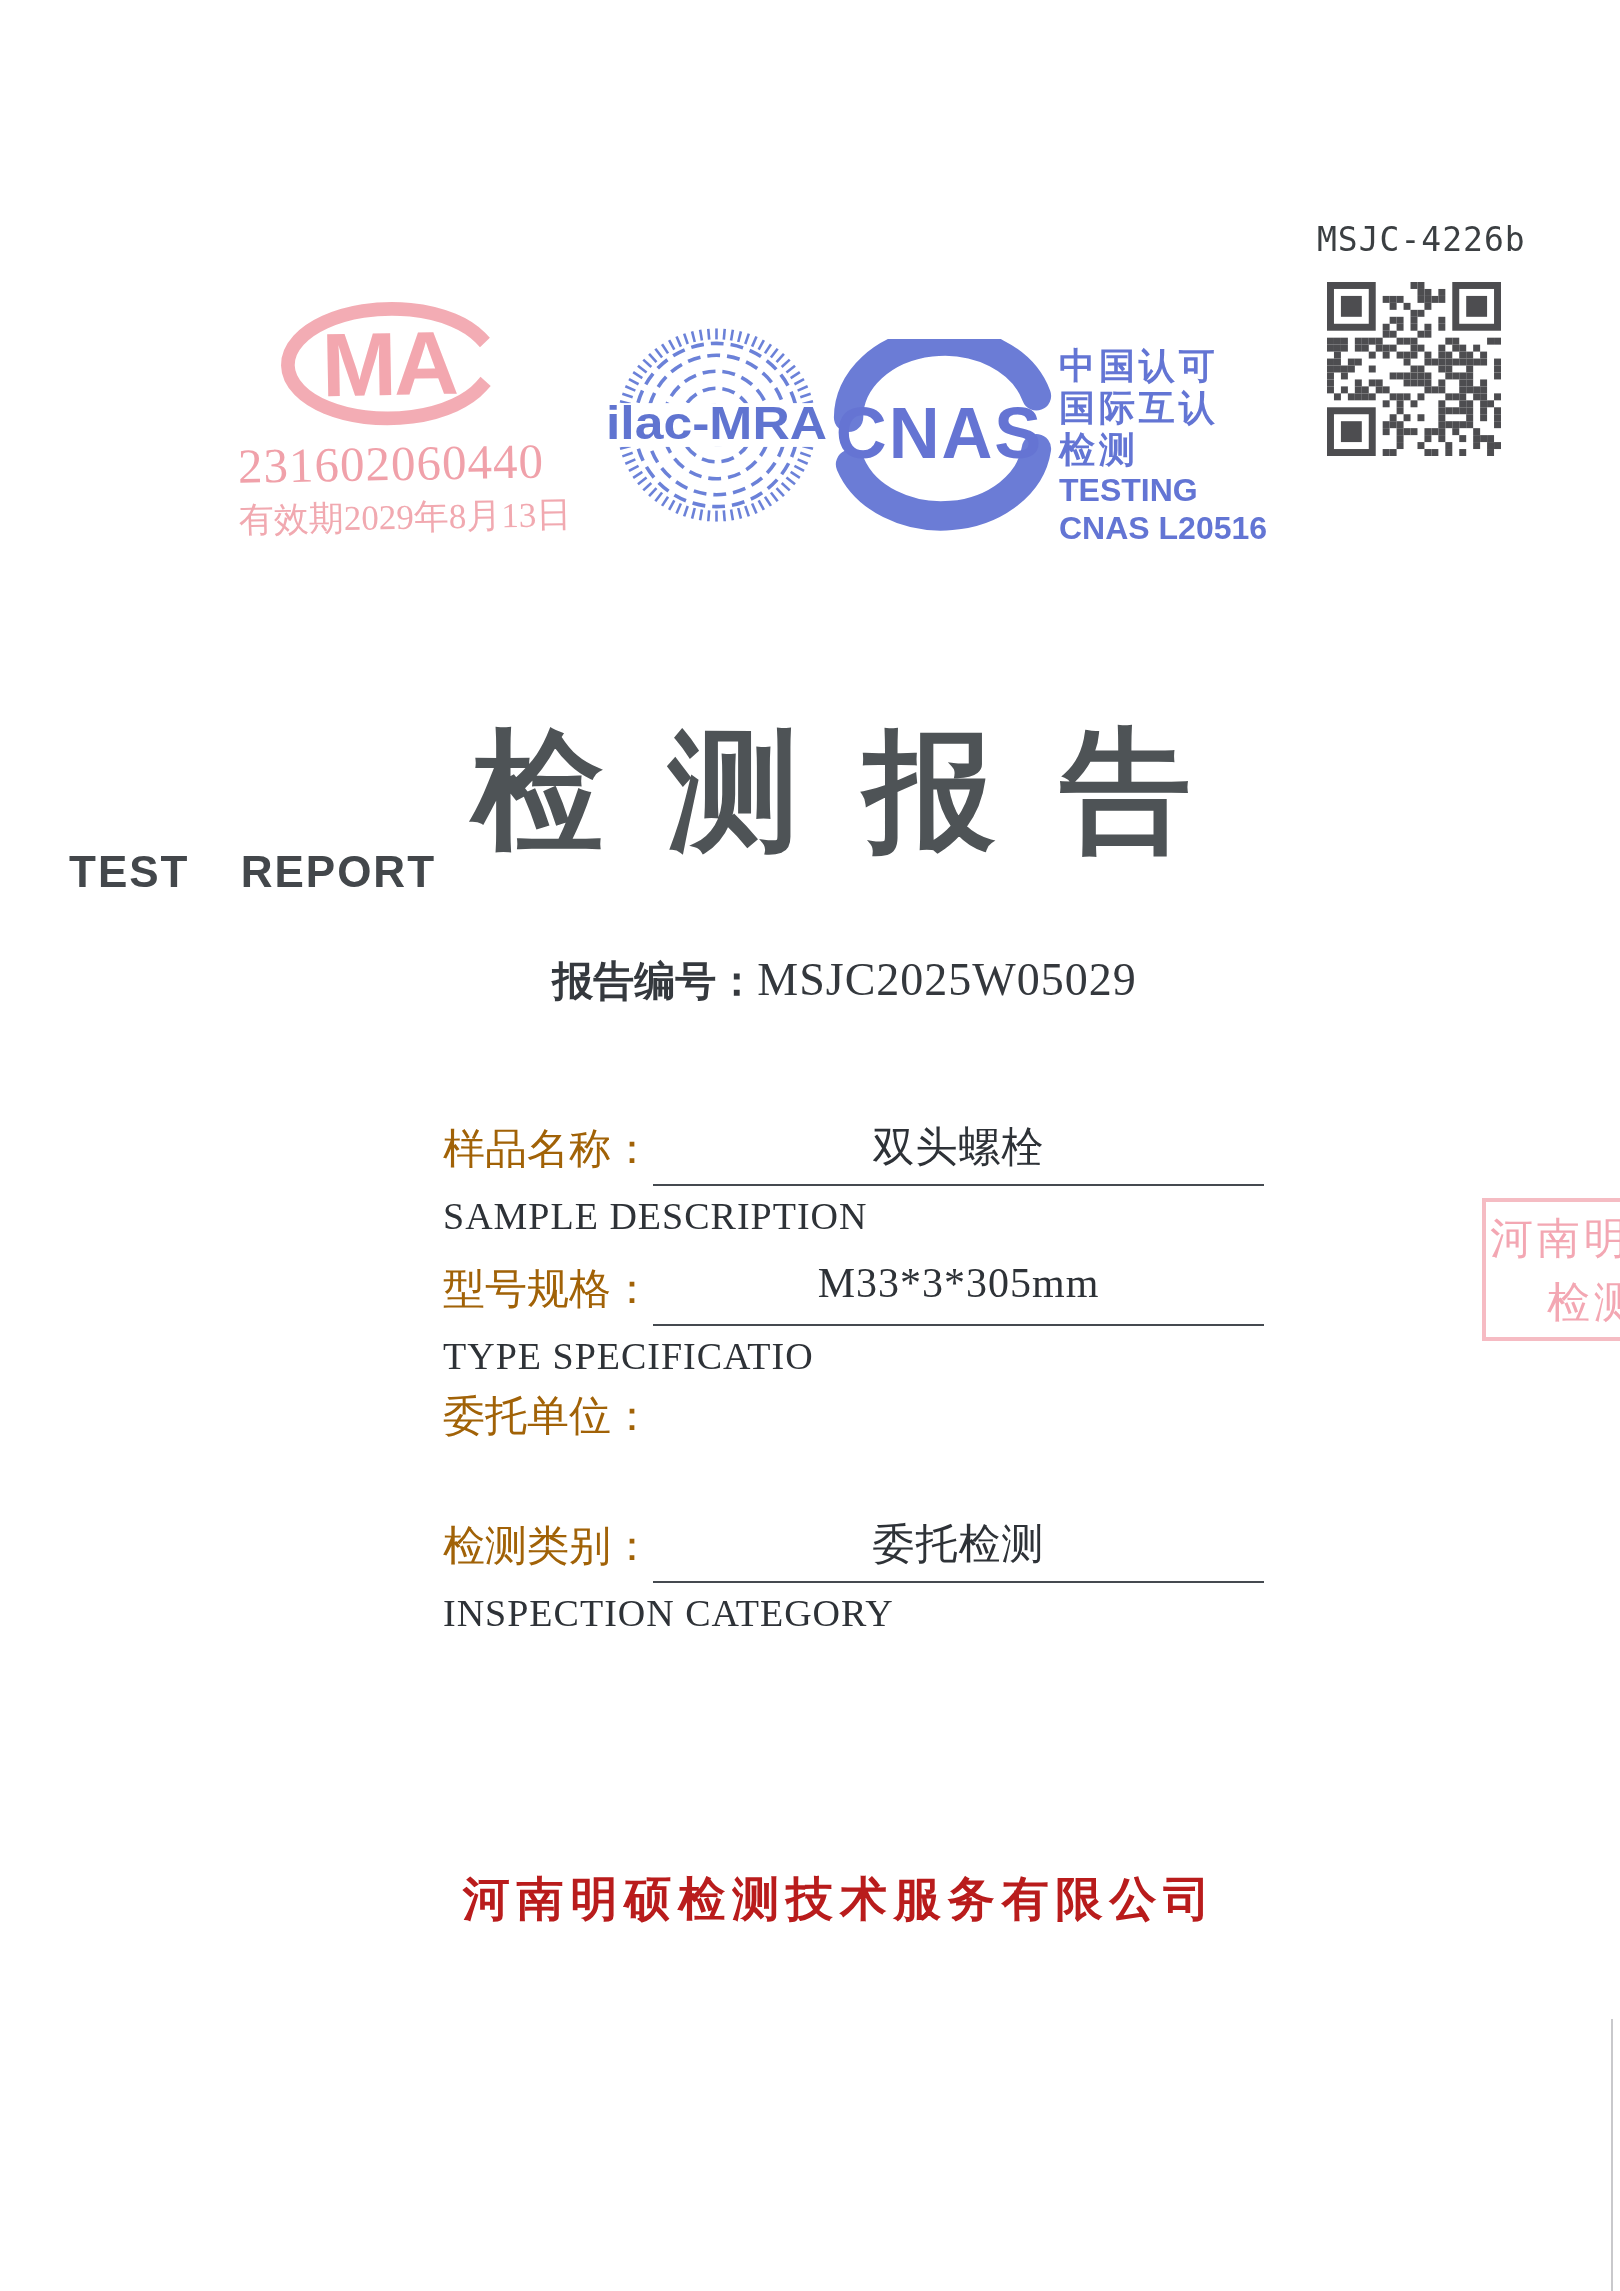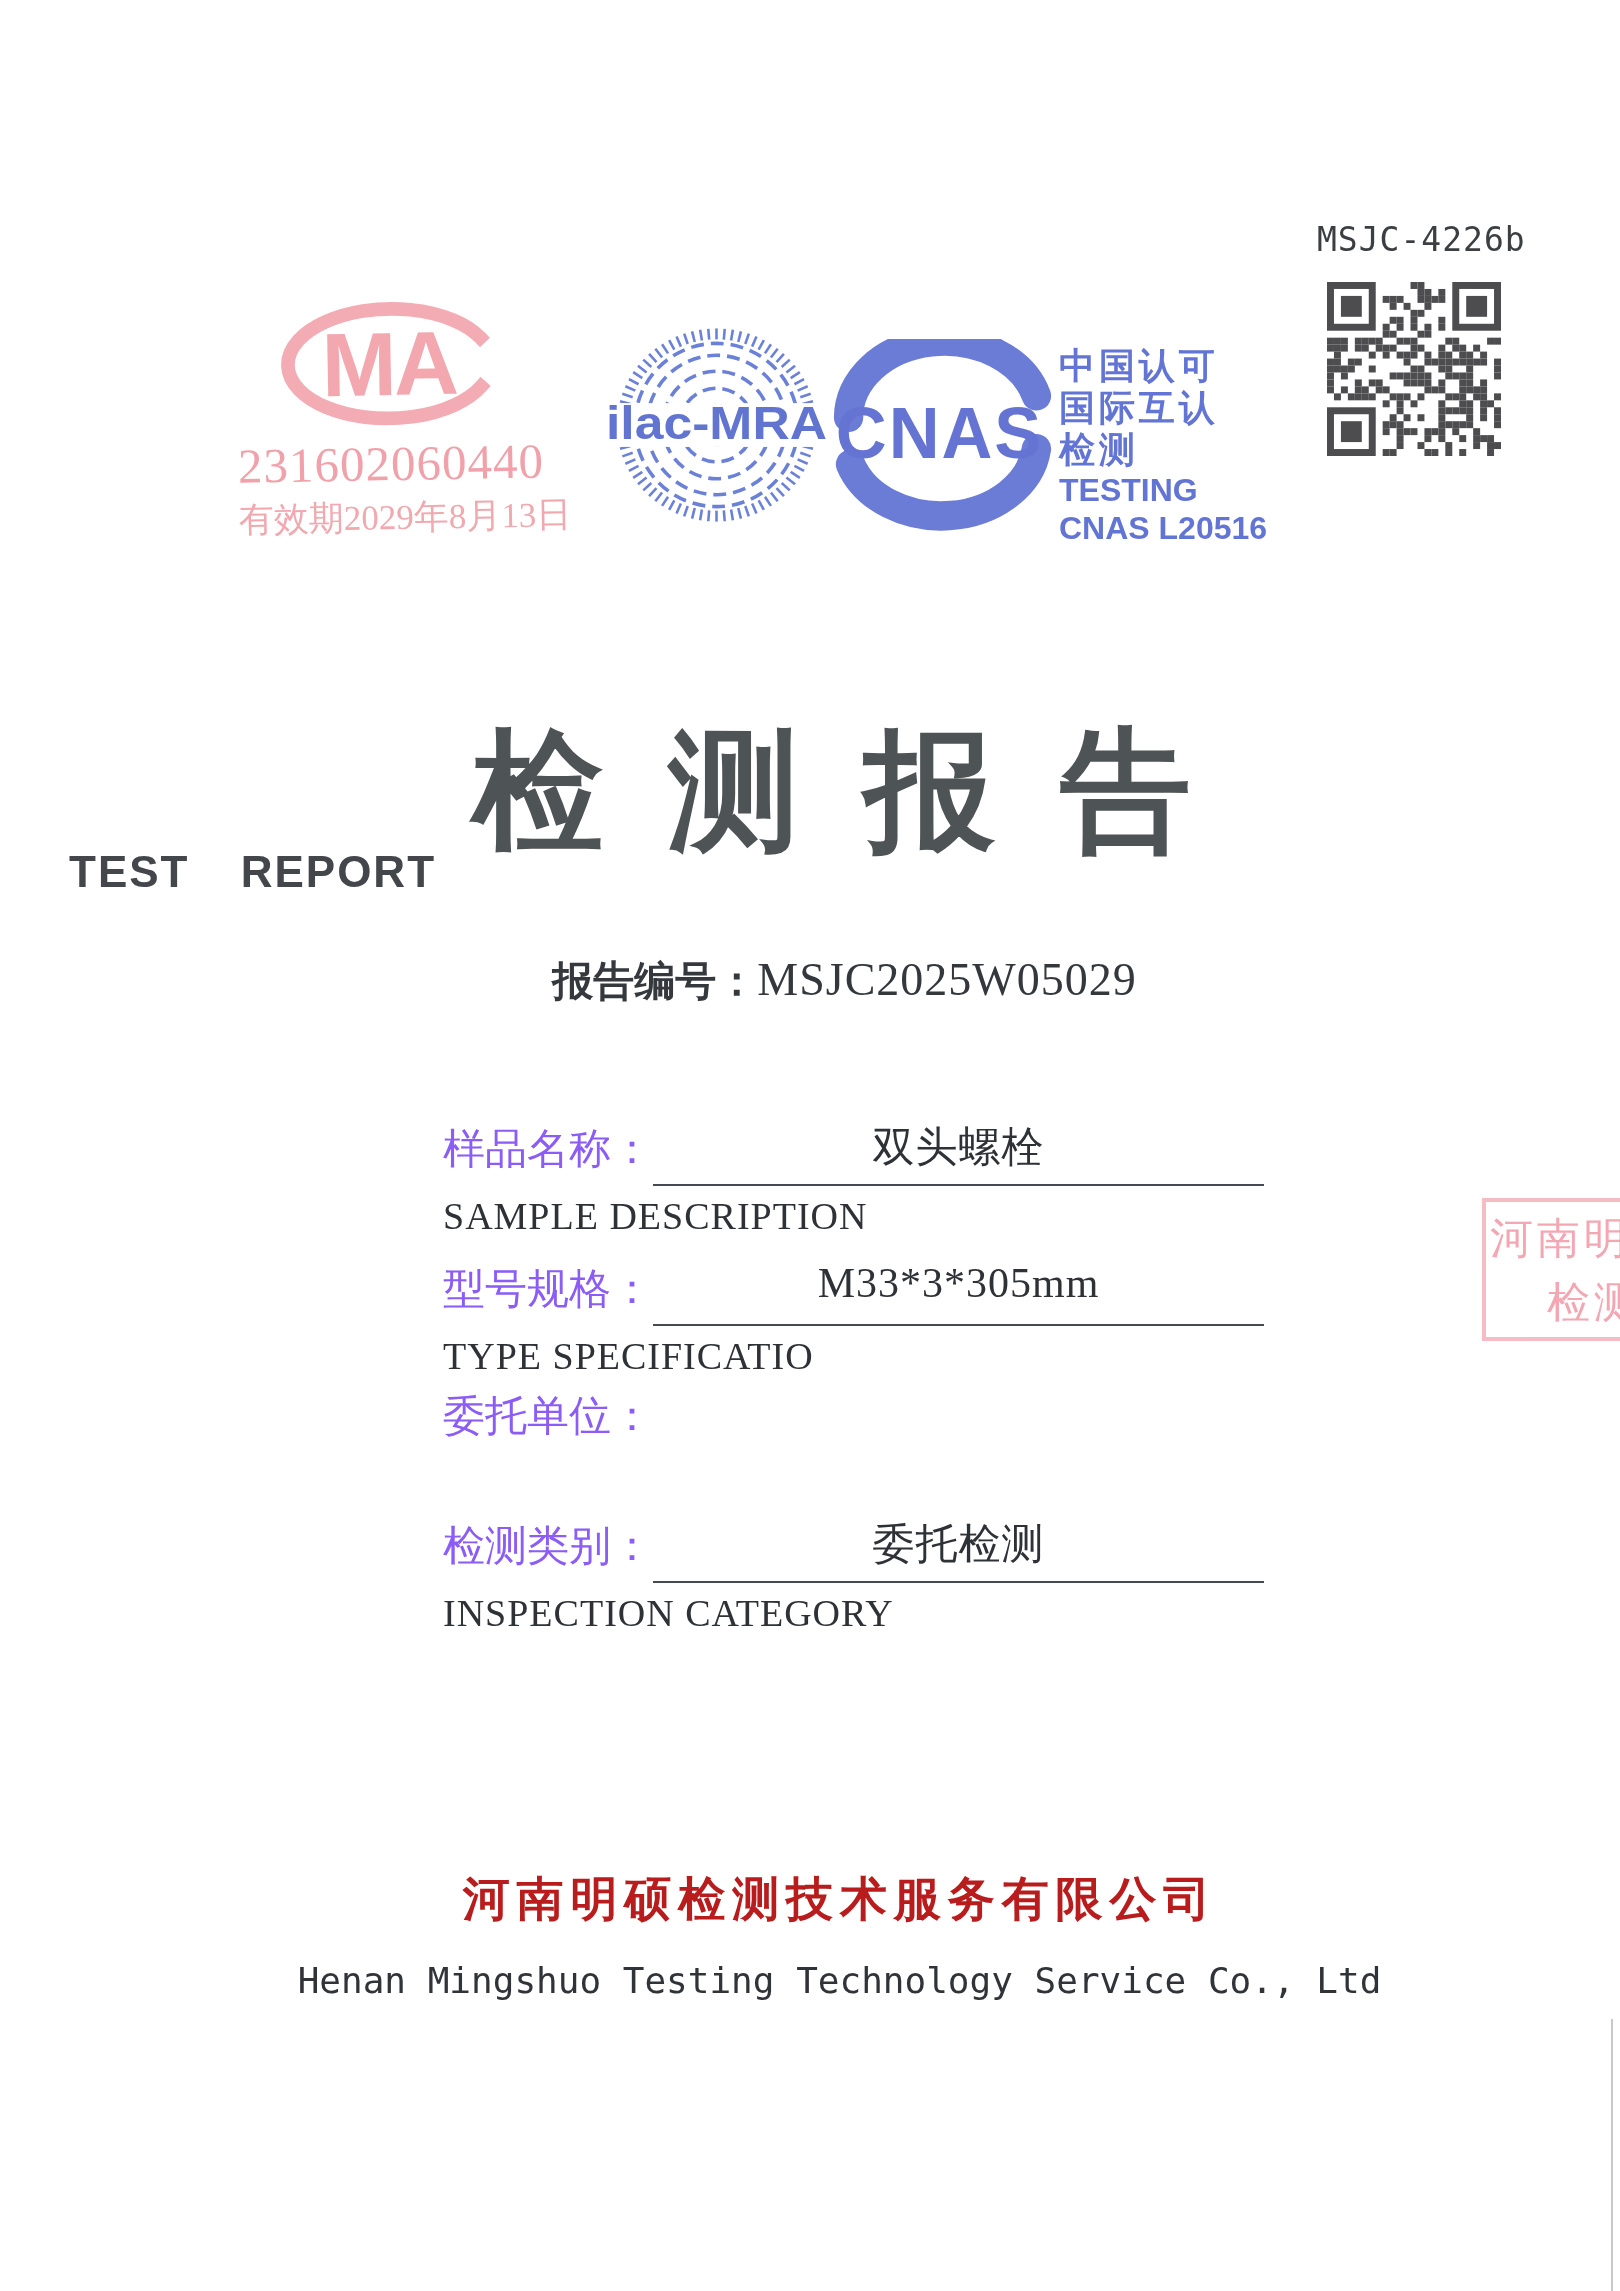--- a/index.html
+++ b/index.html
@@ -32,21 +32,21 @@
   .title-en{position:absolute;left:69px;right:0;top:847px;text-align:left;
             font-family:"Liberation Sans",sans-serif;font-weight:bold;font-size:44px;
             color:#43474b;letter-spacing:2px;word-spacing:37px;}
   .report-no{position:absolute;left:69px;right:0;top:953px;text-align:center;white-space:nowrap;}
   .rn-label{font-family:"Liberation Sans",sans-serif;font-weight:bold;font-size:41px;color:#35393e;}
   .rn-value{font-size:46px;color:#34383d;letter-spacing:1px;}
 
   
   .field{position:absolute;left:443px;width:821px;}
   .frow{display:flex;height:71px;align-items:flex-start;}
-  .flabel{flex:none;width:210px;font-size:42px;color:#8b5cf6;padding-top:5.9px;white-space:nowrap;}
+  .flabel{flex:none;width:210px;font-size:42px;color:#a16207;padding-top:5.9px;white-space:nowrap;}
   .fvalue{flex:1;text-align:center;font-size:42px;color:#2e3237;letter-spacing:1px;
           border-bottom:2.9px solid #454a50;height:100%;box-sizing:border-box;padding-top:3.9px;}
   .fcaption{margin-top:7.8px;font-size:38px;line-height:45px;color:#2e3237;letter-spacing:1px;}
 
   
   .corner-seal{position:absolute;left:1482px;top:1198px;width:206px;height:143px;
                border:4.9px solid rgba(243,166,176,.8);box-sizing:border-box;
                color:#f3a3af;font-size:43px;opacity:.95;}
   .cs1{margin:7.8px 0 0 3.9px;letter-spacing:3.9px;white-space:nowrap;}
   .cs2{margin:5.9px 0 0 61px;letter-spacing:3.9px;white-space:nowrap;}
@@ -437,17 +437,16 @@
     </div>
     <div class="fcaption">INSPECTION CATEGORY</div>
   </div>
 
   <div class="corner-seal">
     <div class="cs1">河南明硕</div>
     <div class="cs2">检测</div>
   </div>
 
   <div class="company-zh">河南明硕检测技术服务有限公司</div>
-  <div class="company-en">Henan Mingshuo Testing Technology Service Co., Ltd</div>
 
   <div class="scan-edge"></div>
 </div>
 
 
 </body></html>

